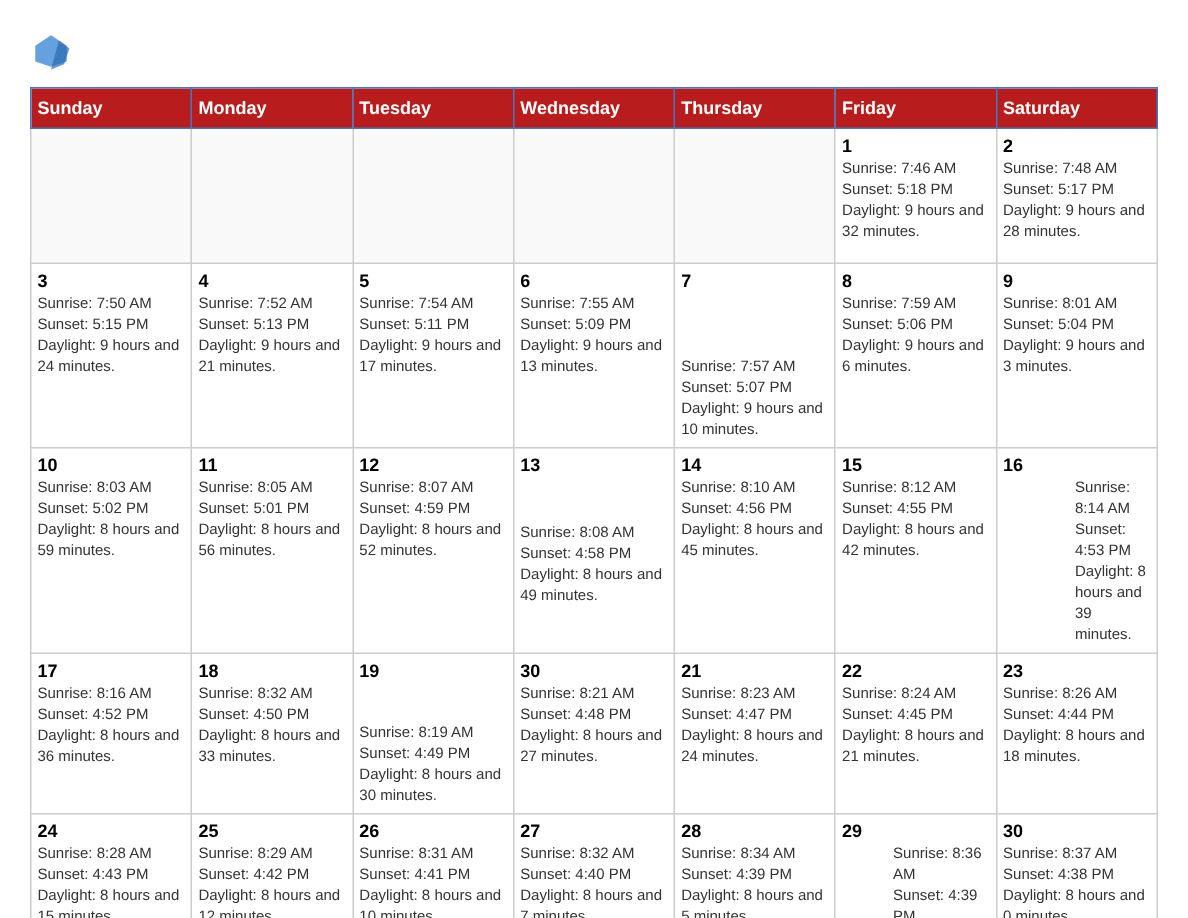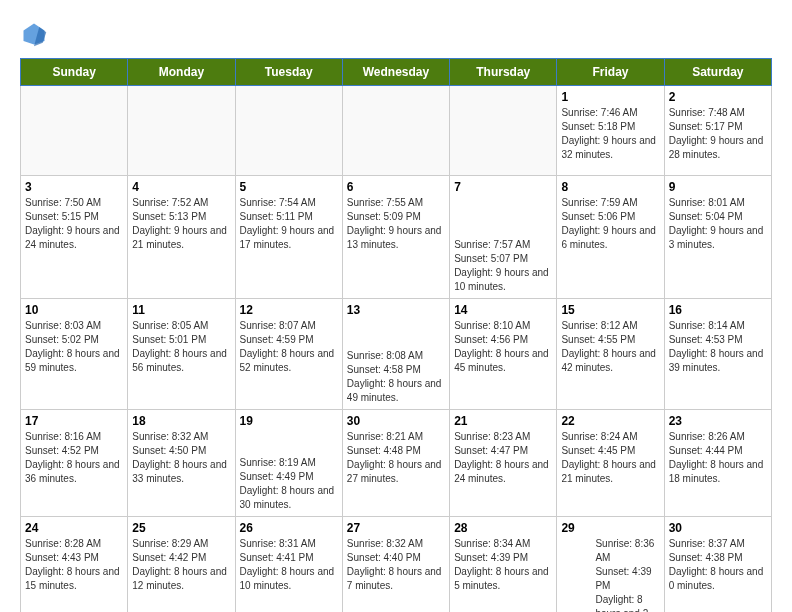--- a/index.html
+++ b/index.html
@@ -29,26 +29,26 @@
     }
     .title-section { text-align: right; }
     .month-title { font-size: 36px; font-weight: bold; color: #333; }
     .location { font-size: 16px; color: #555; }
     .calendar {
       width: 100%;
       border-collapse: collapse;
       table-layout: fixed;
     }
     .calendar th {
-      background: #4d7c0f;
+      background: #b91c1c;
       color: #fff;
       font-size: 12px;
       font-weight: bold;
       padding: 6px 4px;
-      text-align: center;
+      text-align: left;
       border: 1px solid #3a7bc8;
     }
     .calendar td {
       border: 1px solid #ccc;
       vertical-align: top;
       padding: 4px;
       font-size: 10px;
       height: 90px;
       background: #fff;
     }
@@ -194,21 +194,21 @@
 Daylight: 8 hours and 45 minutes.</div>
         </td>
         <td>
           <span class="day-number">15</span>
           <div class="cell-text" style="white-space: pre-line;">Sunrise: 8:12 AM
 Sunset: 4:55 PM
 Daylight: 8 hours and 42 minutes.</div>
         </td>
         <td>
           <span class="day-number">16</span>
-          <div class="cell-text" style="white-space: pre-line;">Sunrise: 8:14 AM
+          <div class="cell-text" style="white-space: pre-line; margin-left: 48px;">Sunrise: 8:14 AM
 Sunset: 4:53 PM
 Daylight: 8 hours and 39 minutes.</div>
         </td>
       </tr>
       <tr>
         <td>
           <span class="day-number">17</span>
           <div class="cell-text" style="white-space: pre-line;">Sunrise: 8:16 AM
 Sunset: 4:52 PM
 Daylight: 8 hours and 36 minutes.</div>

